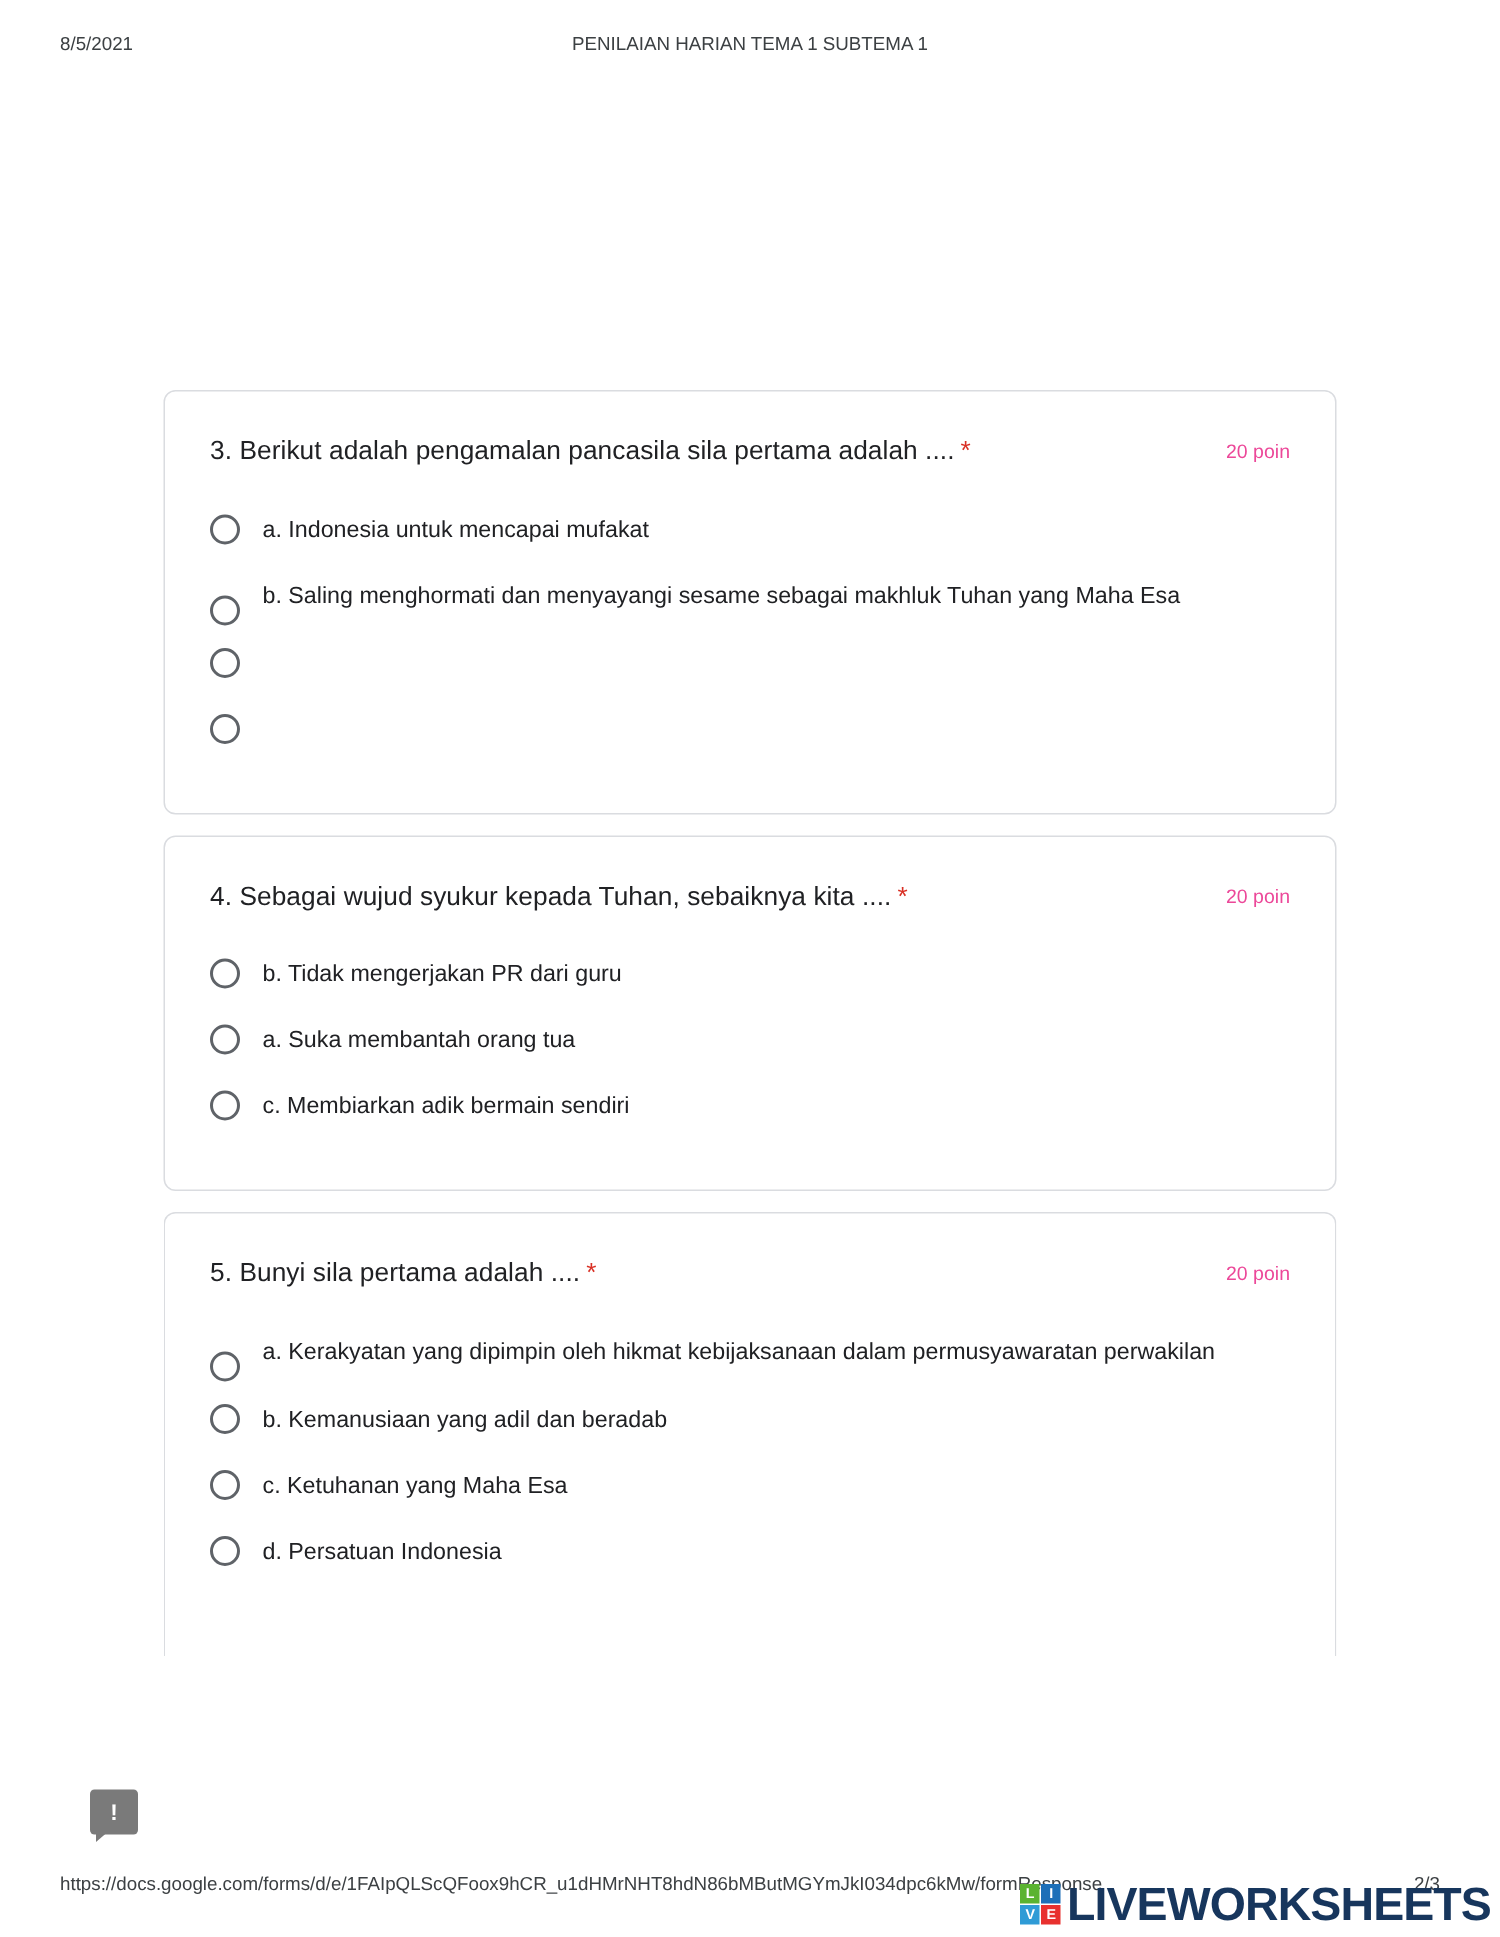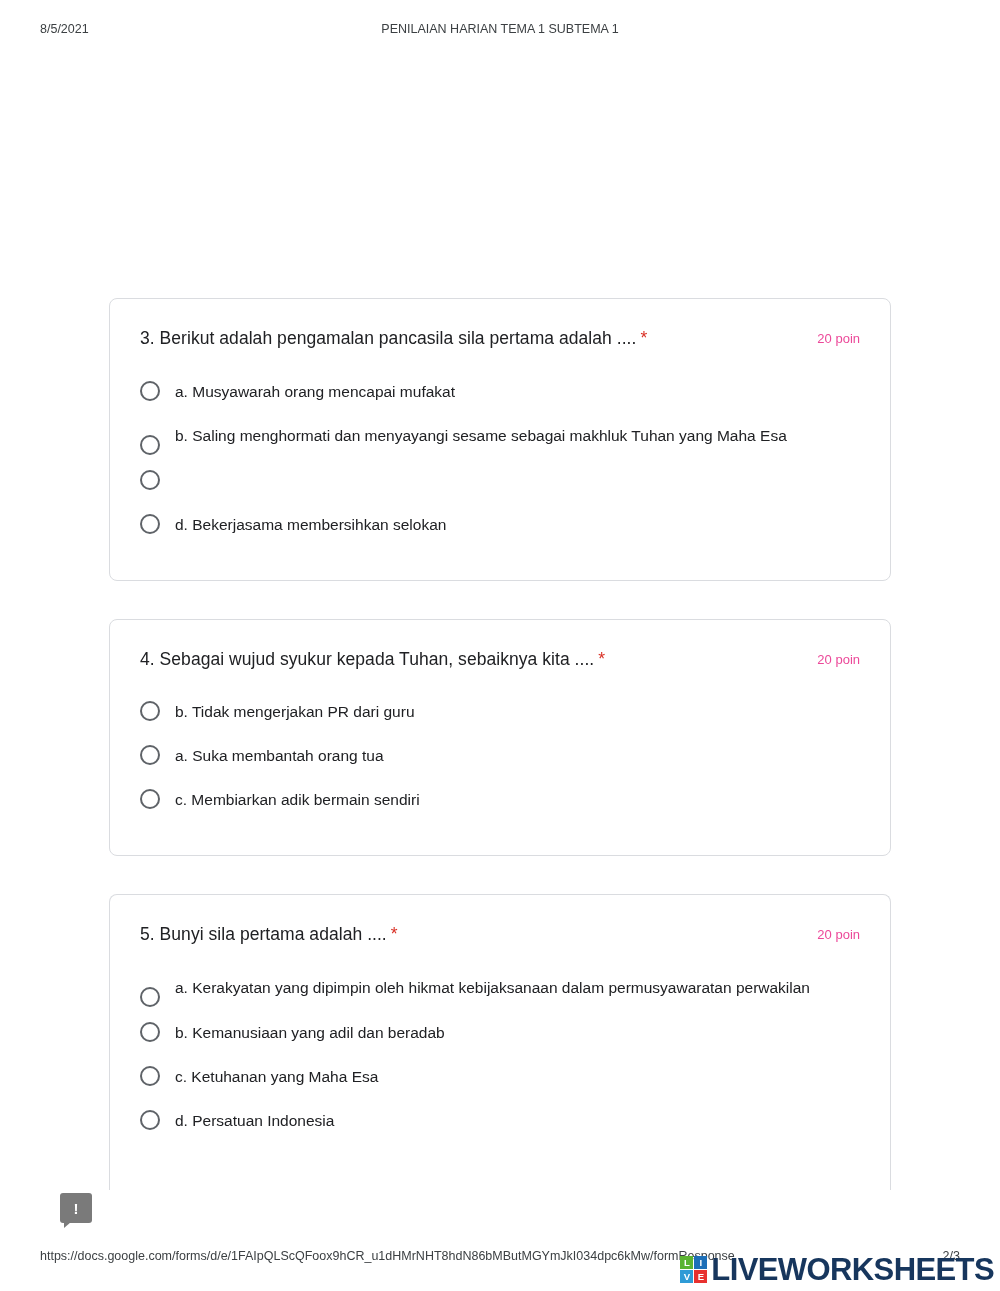--- a/index.html
+++ b/index.html
@@ -52,21 +52,20 @@
 
   .q-card {
     box-sizing: border-box;
     width: 782px;
     background: #ffffff;
     border: 1px solid #dadce0;
     border-radius: 8px;
     padding: 28px 30px 30px 30px;
     margin-bottom: 14px;
     position: relative;
-    margin-top: 38px;
   }
   .q-card.clipped {
     border-bottom: none;
     border-bottom-left-radius: 0;
     border-bottom-right-radius: 0;
     padding-bottom: 44px;
   }
 
   .q-head {
     display: flex;
@@ -226,32 +225,31 @@
 
 <div class="form-area" id="form-area">
     <div class="q-card">
       <div class="q-head">
         <div class="q-title"><span>3. Berikut adalah pengamalan pancasila sila pertama adalah ....</span><span class="q-req">*</span></div>
         <div class="q-points">20 poin</div>
       </div>
       <div class="options">
         <div class="option single">
           <span class="radio"></span>
-          <span class="opt-label">a. Musyawarah orang mencapai mufakat</span>
+          <span class="opt-label">a. Indonesia untuk mencapai mufakat</span>
         </div>
         <div class="option multi">
           <span class="radio"></span>
           <span class="opt-label">b. Saling menghormati dan menyayangi sesame sebagai makhluk Tuhan yang Maha Esa</span>
         </div>
         <div class="option single">
           <span class="radio"></span>
         </div>
         <div class="option single">
           <span class="radio"></span>
-          <span class="opt-label">d. Bekerjasama membersihkan selokan</span>
         </div>
       </div>
     </div>
     <div class="q-card">
       <div class="q-head">
         <div class="q-title"><span>4. Sebagai wujud syukur kepada Tuhan, sebaiknya kita ....</span><span class="q-req">*</span></div>
         <div class="q-points">20 poin</div>
       </div>
       <div class="options">
         <div class="option single">

